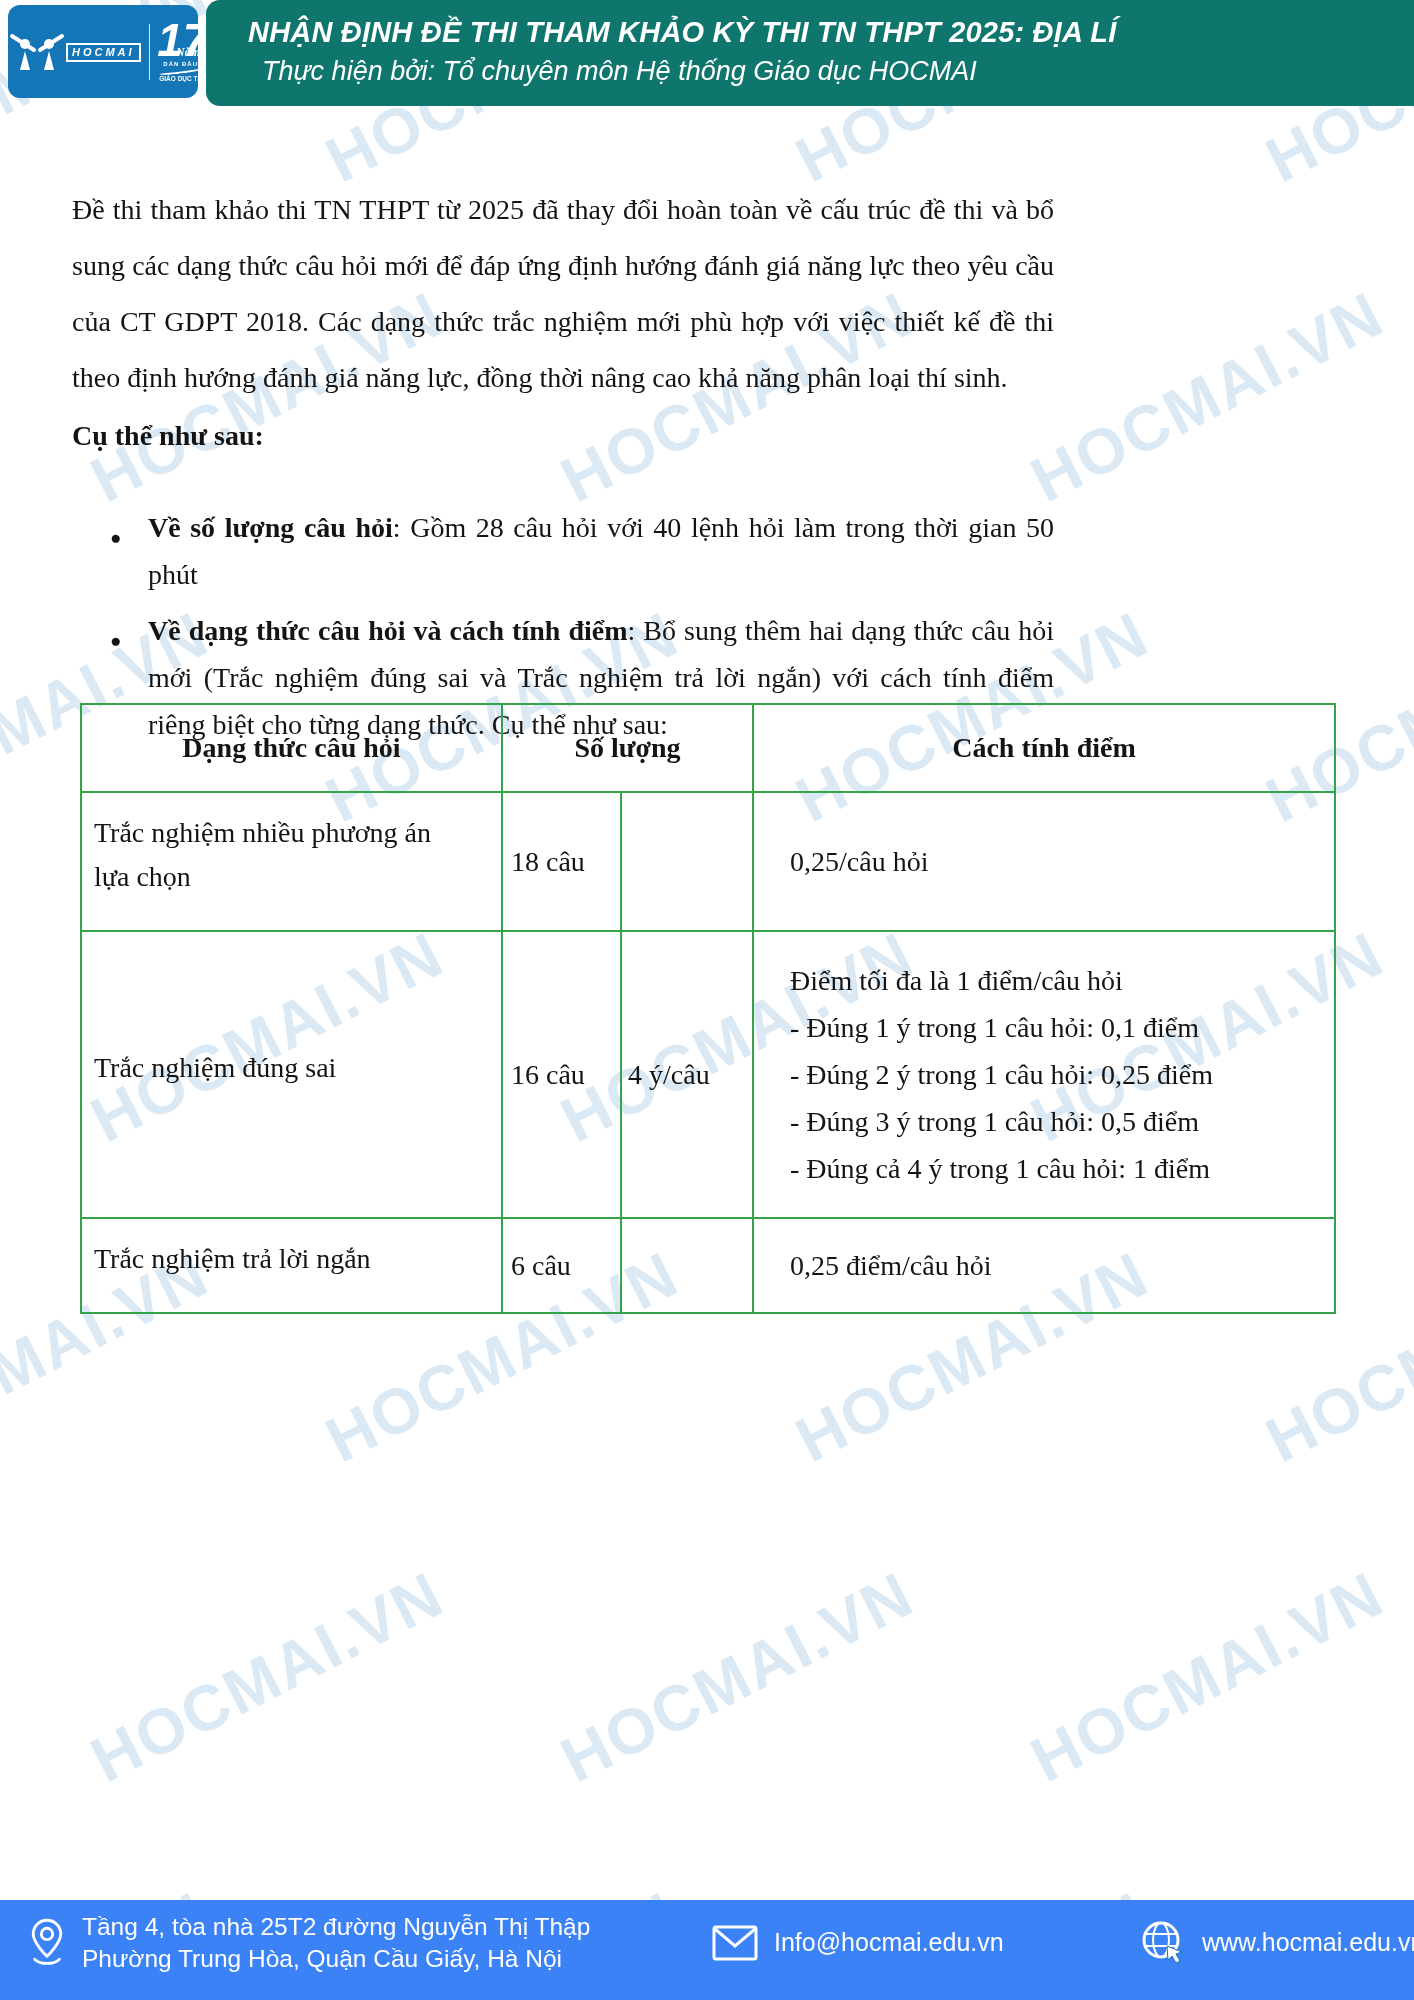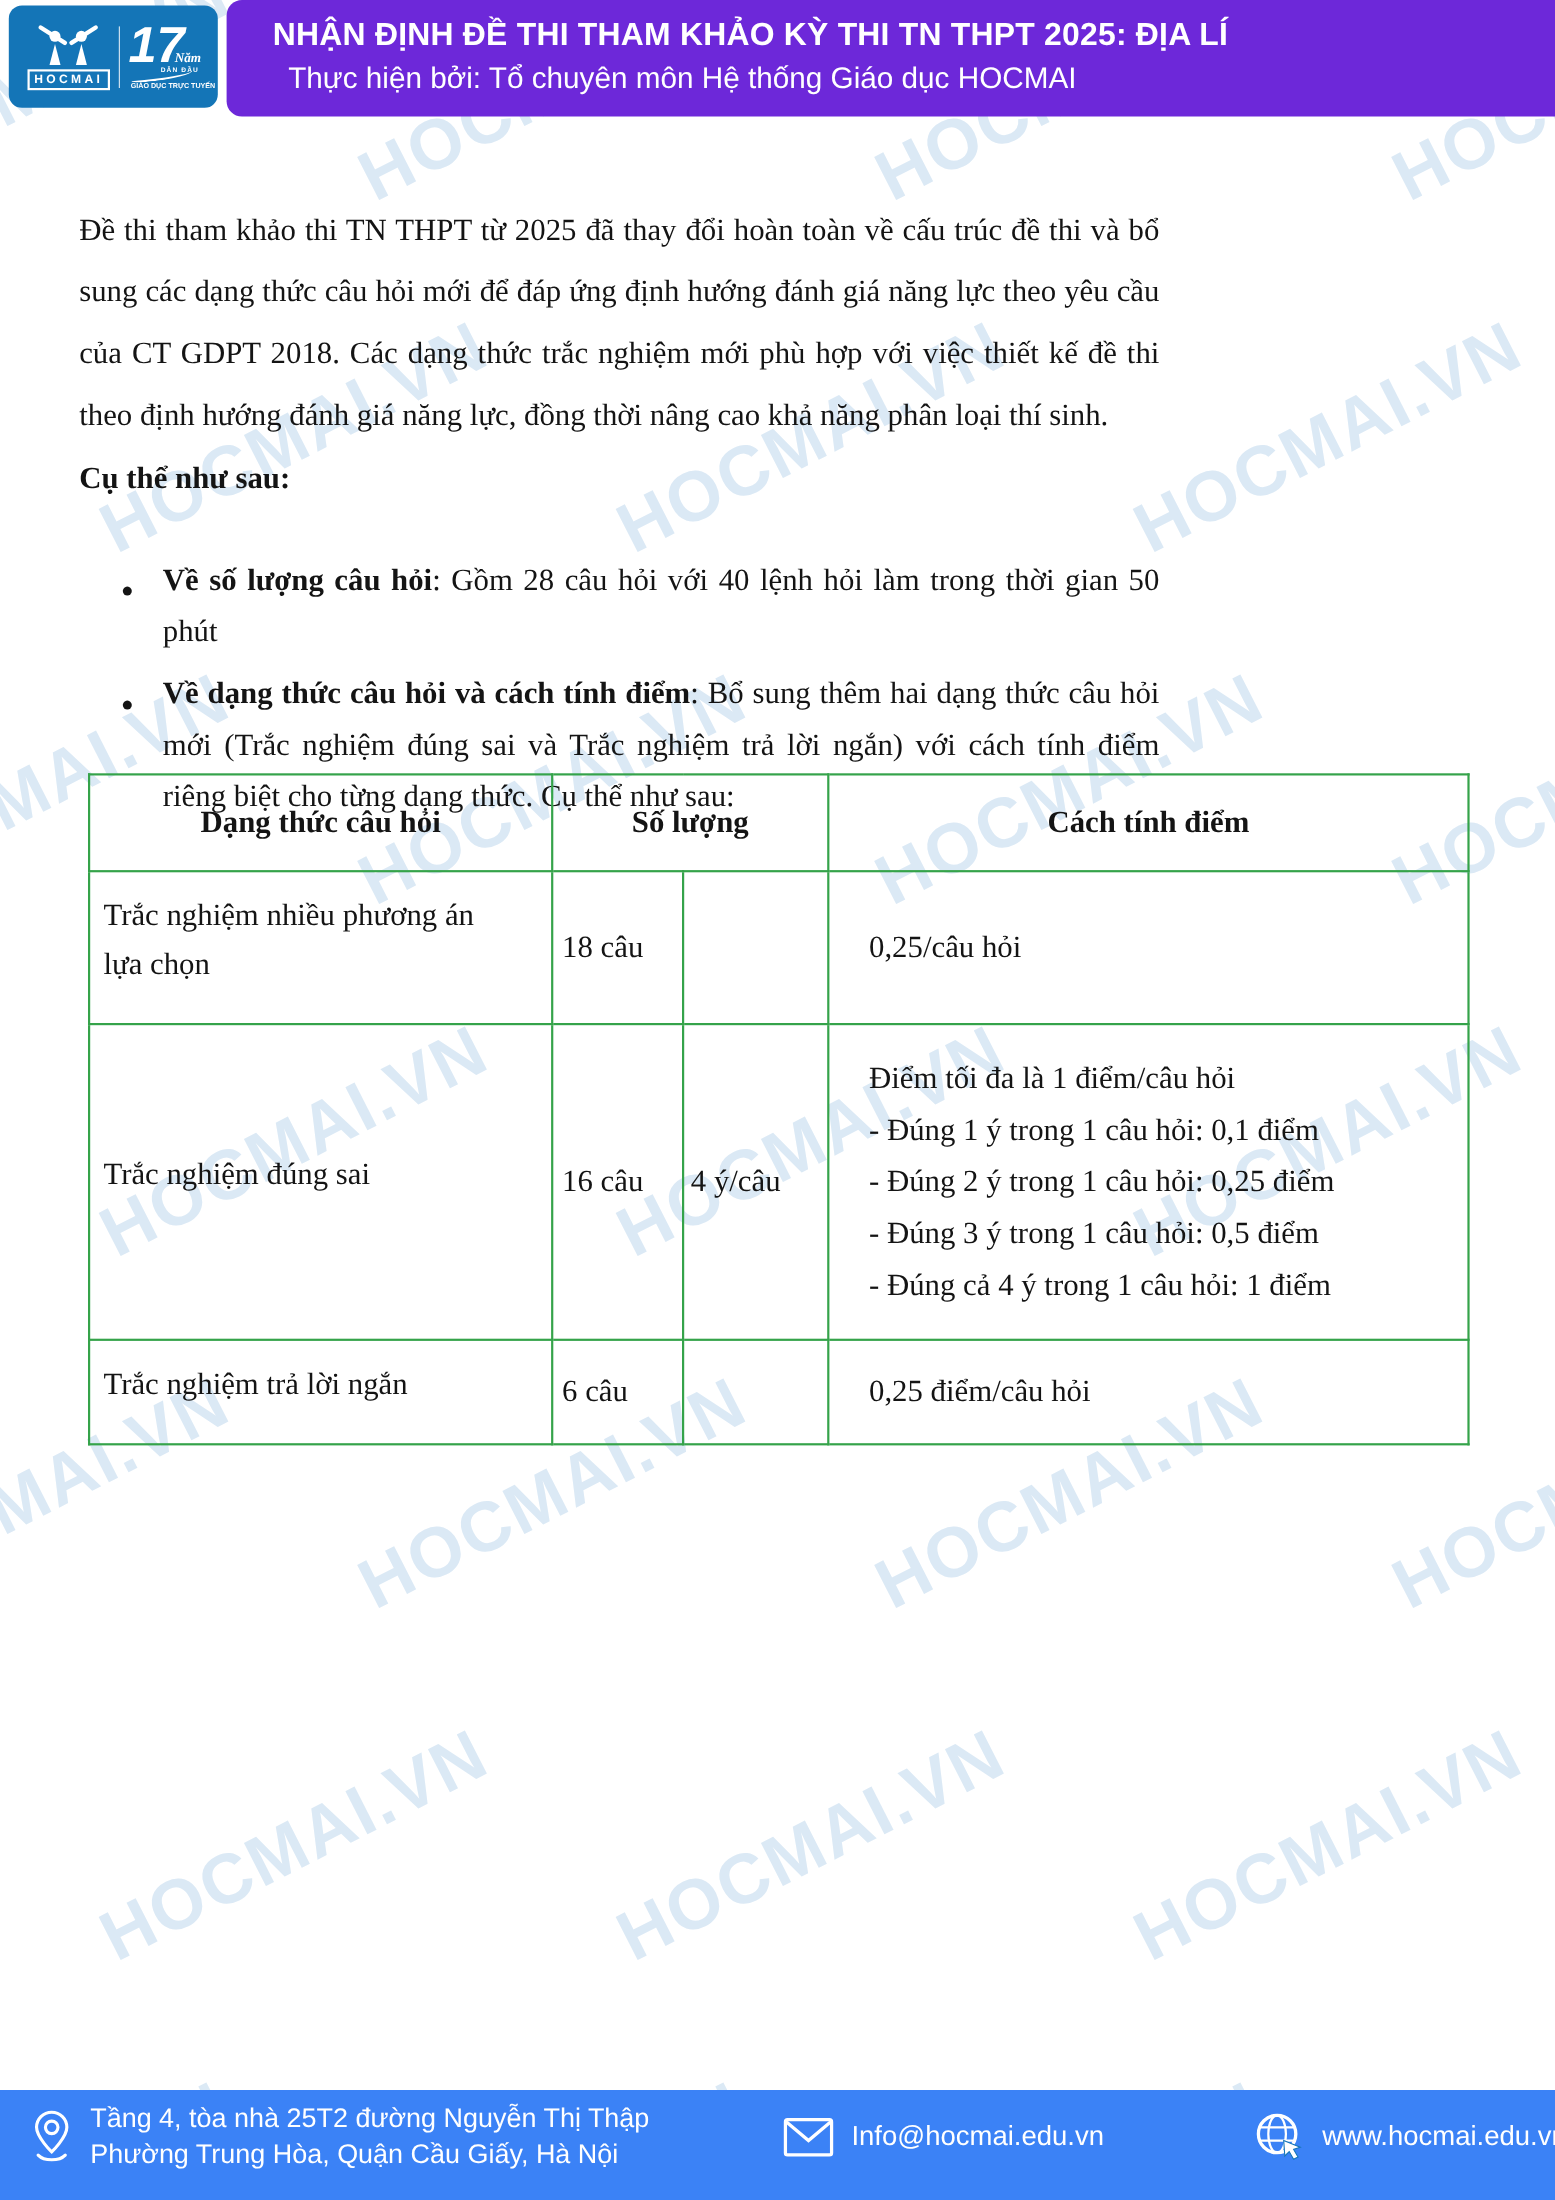--- a/index.html
+++ b/index.html
@@ -18,37 +18,38 @@
     transform:rotate(-27deg); white-space:nowrap; user-select:none;
   }
   
   #header { position:absolute; left:0; top:0; width:100%; height:110px; z-index:3; }
   #logo-box {
     position:absolute; left:8px; top:5px; width:190px; height:93px;
     background:#1475b7; border-radius:12px;
     display:flex; align-items:center; justify-content:center; gap:8px;
     color:#fff; font-family:"Liberation Sans", sans-serif;
   }
-  .logo-left { display:flex; flex-direction:column; align-items:center; }
+  .logo-left { display:flex; flex-direction:row; align-items:center;font-style:italic; }
   .hocmai-word {
     border:2px solid #fff; padding:0 4px; font-size:11px; font-weight:700;
     letter-spacing:3px; line-height:15px; margin-top:2px;
   }
   .logo-sep { width:1px; height:56px; background:rgba(255,255,255,.85); }
   .logo-right { position:relative; width:64px; height:66px; }
   .num17 { position:absolute; left:0; top:-4px; font-size:46px; font-weight:800; line-height:50px; font-style:italic; }
   .nam { position:absolute; right:-2px; top:26px; font-family:"Liberation Serif", serif; font-style:italic; font-weight:700; font-size:12px; }
   .swoosh { position:absolute; left:2px; top:46px; width:56px; height:8px; border-bottom:2px solid #fff; border-radius:0 0 100% 40%; transform:rotate(-6deg); }
   .tag1 { position:absolute; right:0px; top:42px; font-size:6px; font-weight:700; letter-spacing:1px; }
   .tag2 { position:absolute; left:2px; top:56px; font-size:6.5px; font-weight:700; white-space:nowrap; }
   #title-bar {
     position:absolute; left:206px; top:0; width:1208px; height:106px;
-    background:#6d28d9; border-radius:14px 0 0 14px;
+    background:#0f766e; border-radius:14px 0 0 14px;
     color:#fff; font-family:"Liberation Sans", sans-serif;
     padding:13px 10px 0 42px;
+    font-style:italic;
   }
   #page-title { font-size:29px; font-weight:700; line-height:38px; letter-spacing:.2px; }
   #page-subtitle { font-size:27px; font-weight:400; line-height:36px; padding-left:14px; margin-top:2px; }
   
   #content { position:absolute; inset:0; z-index:2; }
   #intro {
     position:absolute; left:72px; top:182px; width:982px;
     font-size:28px; line-height:56px; text-align:justify;
   }
   #detail-heading {

